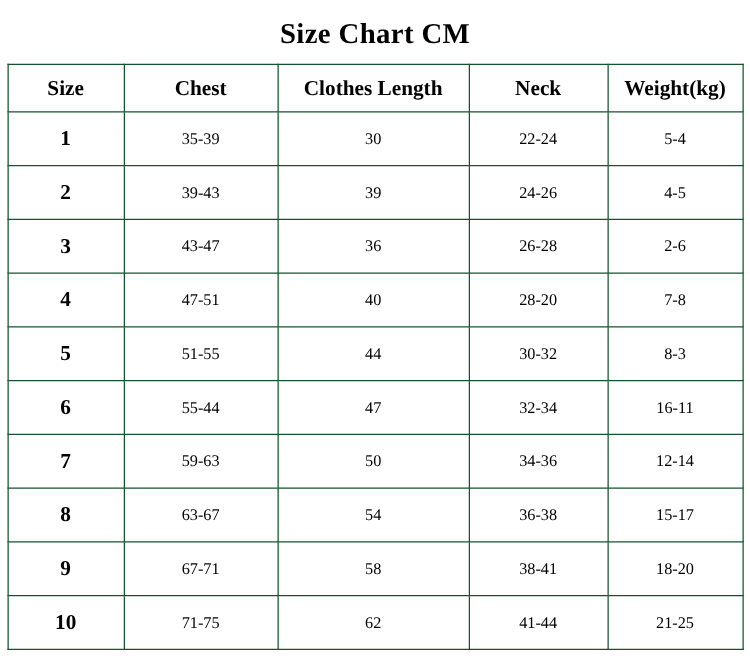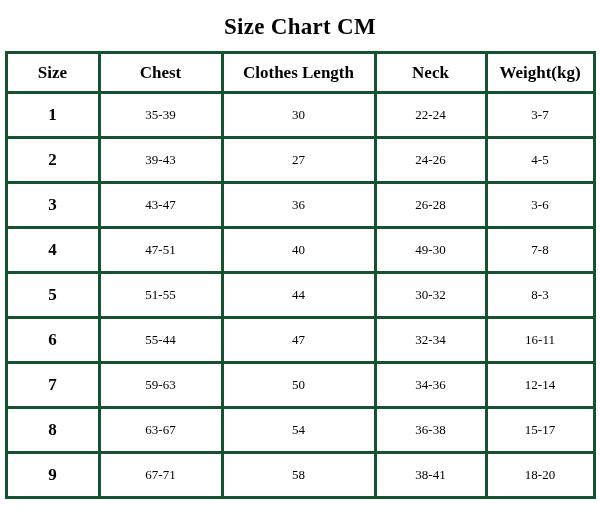--- a/index.html
+++ b/index.html
@@ -31,21 +31,21 @@
     margin-top: 14px;
     margin-bottom: 11px;
   }
   table.size-chart {
     border-collapse: collapse;
     width: 588px;
     table-layout: fixed;
   }
   table.size-chart th,
   table.size-chart td {
-    border: 3px solid #14532d;
+    border: 1px solid #14532d;
     text-align: center;
     vertical-align: middle;
     font-family: "Liberation Serif", serif;
   }
   table.size-chart th {
     font-size: 17px;
     font-weight: bold;
     height: 37px;
     padding: 0;
   }
@@ -88,41 +88,41 @@
         <th>Neck</th>
         <th>Weight(kg)</th>
       </tr>
     </thead>
     <tbody>
       <tr>
         <td class="size-col">1</td>
         <td>35-39</td>
         <td>30</td>
         <td>22-24</td>
-        <td>3-7</td>
+        <td>5-4</td>
       </tr>
       <tr>
         <td class="size-col">2</td>
         <td>39-43</td>
-        <td>27</td>
+        <td>39</td>
         <td>24-26</td>
         <td>4-5</td>
       </tr>
       <tr>
         <td class="size-col">3</td>
         <td>43-47</td>
         <td>36</td>
         <td>26-28</td>
-        <td>3-6</td>
+        <td>2-6</td>
       </tr>
       <tr>
         <td class="size-col">4</td>
         <td>47-51</td>
         <td>40</td>
-        <td>49-30</td>
+        <td>28-20</td>
         <td>7-8</td>
       </tr>
       <tr>
         <td class="size-col">5</td>
         <td>51-55</td>
         <td>44</td>
         <td>30-32</td>
         <td>8-3</td>
       </tr>
       <tr>
@@ -146,16 +146,23 @@
         <td>36-38</td>
         <td>15-17</td>
       </tr>
       <tr>
         <td class="size-col">9</td>
         <td>67-71</td>
         <td>58</td>
         <td>38-41</td>
         <td>18-20</td>
       </tr>
+      <tr>
+        <td class="size-col">10</td>
+        <td>71-75</td>
+        <td>62</td>
+        <td>41-44</td>
+        <td>21-25</td>
+      </tr>
     </tbody>
   </table>
 
 </div>
 
 </body></html>

